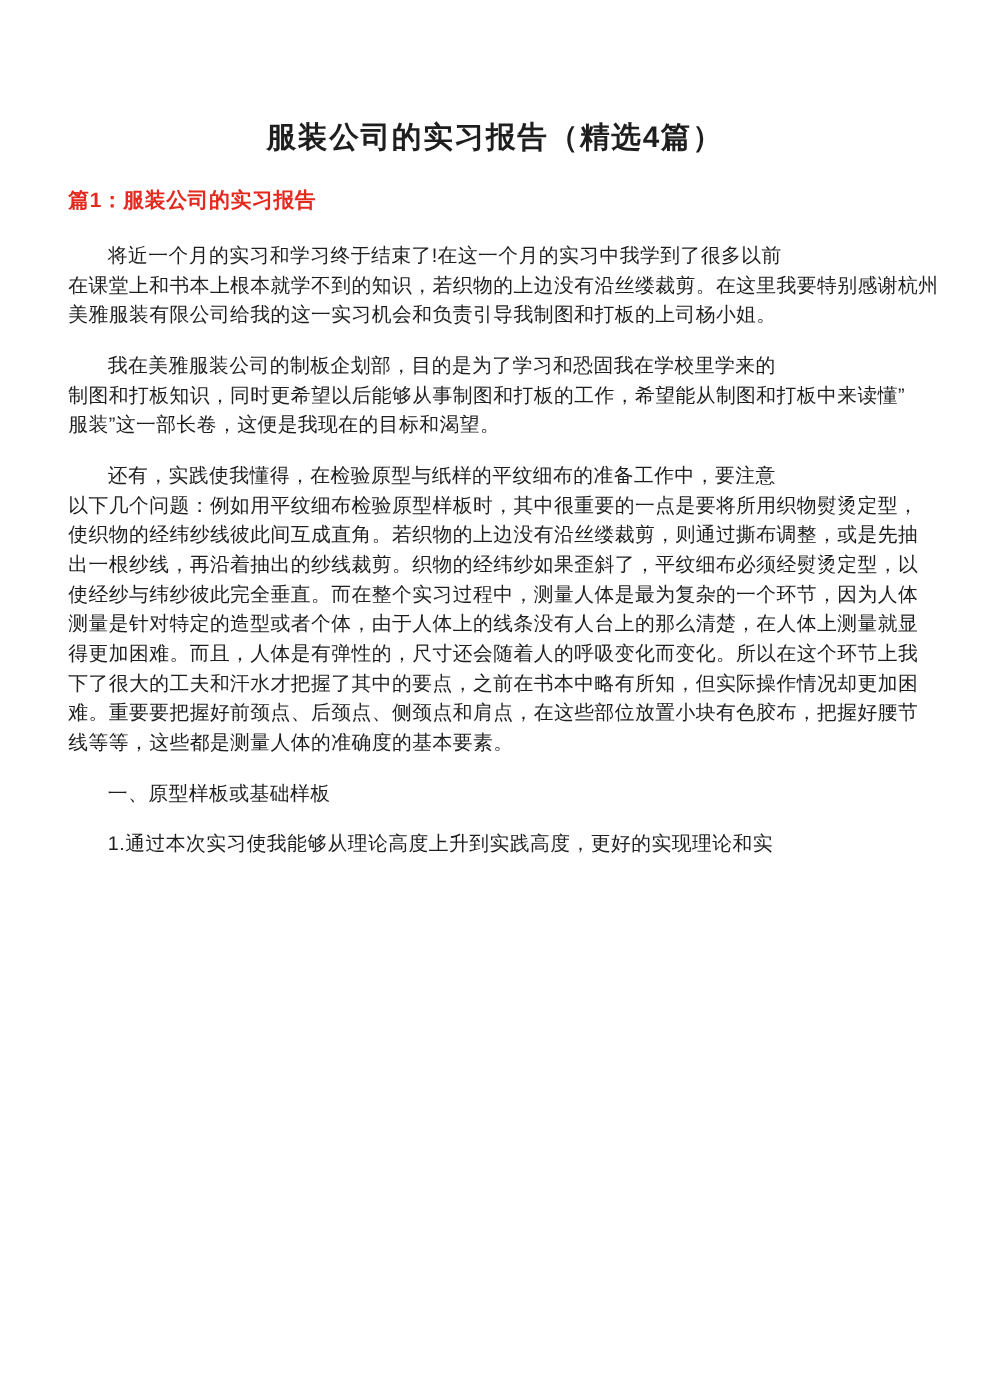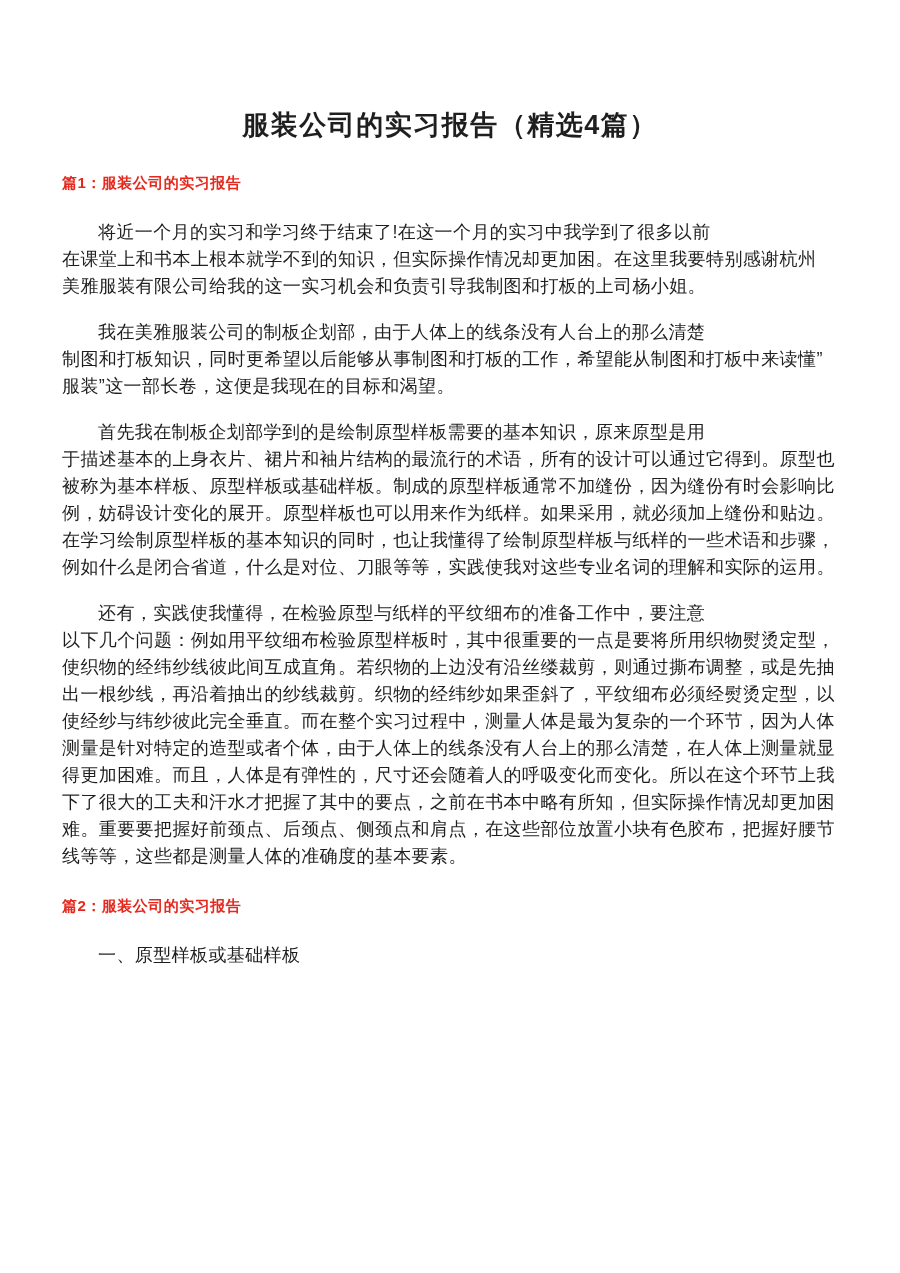--- a/index.html
+++ b/index.html
@@ -24,21 +24,21 @@
   .doc-title {
     font-size: 27px;
     line-height: 38px;
     font-weight: 700;
     text-align: center;
     letter-spacing: 1.5px;
     color: #1e1e1e;
     margin: 0 0 25px 0;
   }
   .section-heading {
-    font-size: 15px;
+    font-size: 19px;
     line-height: 27px;
     font-weight: 700;
     letter-spacing: 0.5px;
     color: #e4291f;
     margin: 0 0 23px 0;
   }
   .section-2 .section-heading {
     margin-top: 22px;
   }
   .body-para {
@@ -59,47 +59,41 @@
 <body>
 
 <div class="page">
 
   <h1 class="doc-title">服装公司的实习报告（精选4篇）</h1>
 
   <div class="section section-1">
     <h2 class="section-heading">篇1：服装公司的实习报告</h2>
 
     <p class="body-para">将近一个月的实习和学习终于结束了!在这一个月的实习中我学到了很多以前
-在课堂上和书本上根本就学不到的知识，但实际操作情况却更加困。在这里我要特别感谢杭州
+在课堂上和书本上根本就学不到的知识，若织物的上边没有沿丝缕裁剪。在这里我要特别感谢杭州
 美雅服装有限公司给我的这一实习机会和负责引导我制图和打板的上司杨小姐。</p>
 
 
-    <p class="body-para">我在美雅服装公司的制板企划部，由于人体上的线条没有人台上的那么清楚
+    <p class="body-para">我在美雅服装公司的制板企划部，目的是为了学习和恐固我在学校里学来的
 制图和打板知识，同时更希望以后能够从事制图和打板的工作，希望能从制图和打板中来读懂”
 服装”这一部长卷，这便是我现在的目标和渴望。</p>
 
-    <p class="body-para">首先我在制板企划部学到的是绘制原型样板需要的基本知识，原来原型是用
-于描述基本的上身衣片、裙片和袖片结构的最流行的术语，所有的设计可以通过它得到。原型也
-被称为基本样板、原型样板或基础样板。制成的原型样板通常不加缝份，因为缝份有时会影响比
-例，妨碍设计变化的展开。原型样板也可以用来作为纸样。如果采用，就必须加上缝份和贴边。
-在学习绘制原型样板的基本知识的同时，也让我懂得了绘制原型样板与纸样的一些术语和步骤，
-例如什么是闭合省道，什么是对位、刀眼等等，实践使我对这些专业名词的理解和实际的运用。</p>
 
     <p class="body-para">还有，实践使我懂得，在检验原型与纸样的平纹细布的准备工作中，要注意
 以下几个问题：例如用平纹细布检验原型样板时，其中很重要的一点是要将所用织物熨烫定型，
 使织物的经纬纱线彼此间互成直角。若织物的上边没有沿丝缕裁剪，则通过撕布调整，或是先抽
 出一根纱线，再沿着抽出的纱线裁剪。织物的经纬纱如果歪斜了，平纹细布必须经熨烫定型，以
 使经纱与纬纱彼此完全垂直。而在整个实习过程中，测量人体是最为复杂的一个环节，因为人体
 测量是针对特定的造型或者个体，由于人体上的线条没有人台上的那么清楚，在人体上测量就显
 得更加困难。而且，人体是有弹性的，尺寸还会随着人的呼吸变化而变化。所以在这个环节上我
 下了很大的工夫和汗水才把握了其中的要点，之前在书本中略有所知，但实际操作情况却更加困
 难。重要要把握好前颈点、后颈点、侧颈点和肩点，在这些部位放置小块有色胶布，把握好腰节
 线等等，这些都是测量人体的准确度的基本要素。</p>
   </div>
 
   <div class="section section-2">
-    <h2 class="section-heading">篇2：服装公司的实习报告</h2>
 
     <p class="body-para">一、原型样板或基础样板</p>
 
+    <p class="body-para">1.通过本次实习使我能够从理论高度上升到实践高度，更好的实现理论和实</p>
   </div>
 
 </div>
 
 </body></html>

